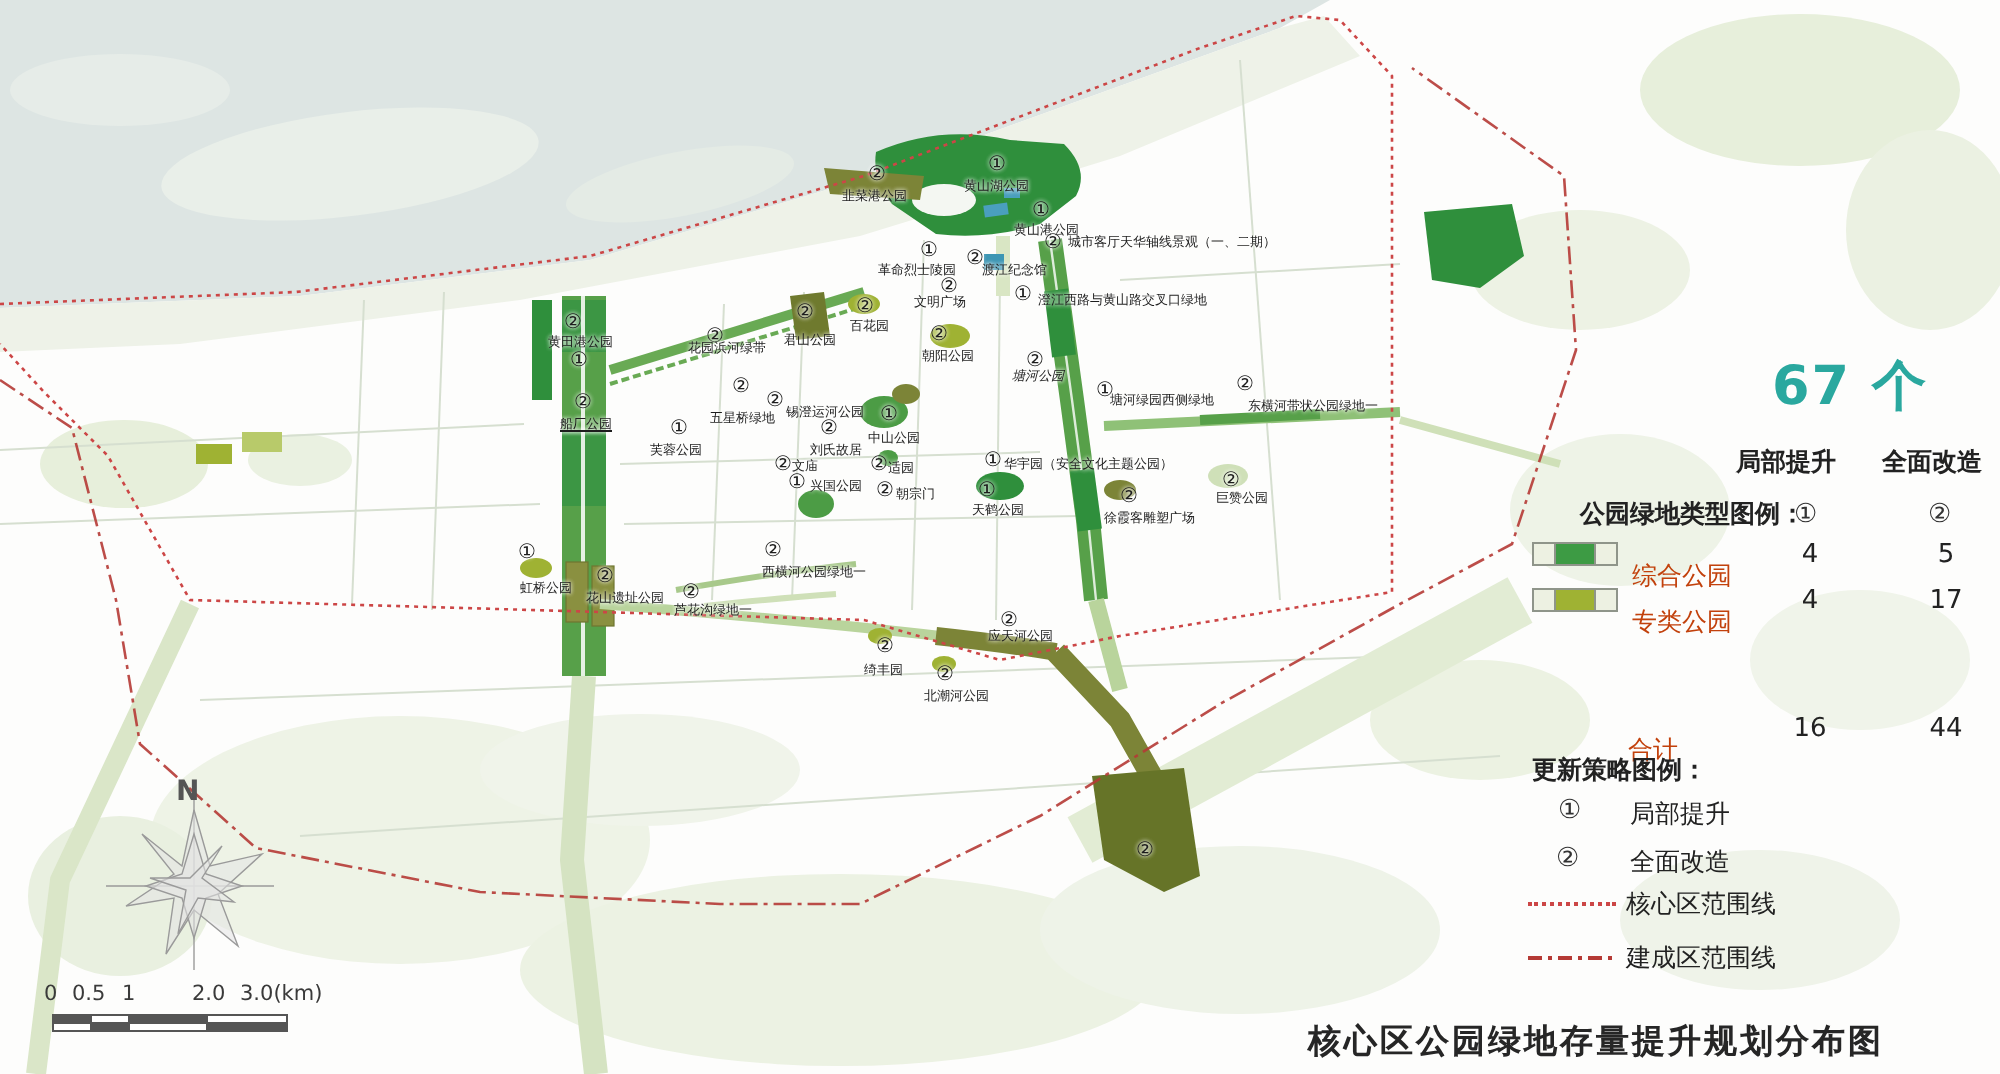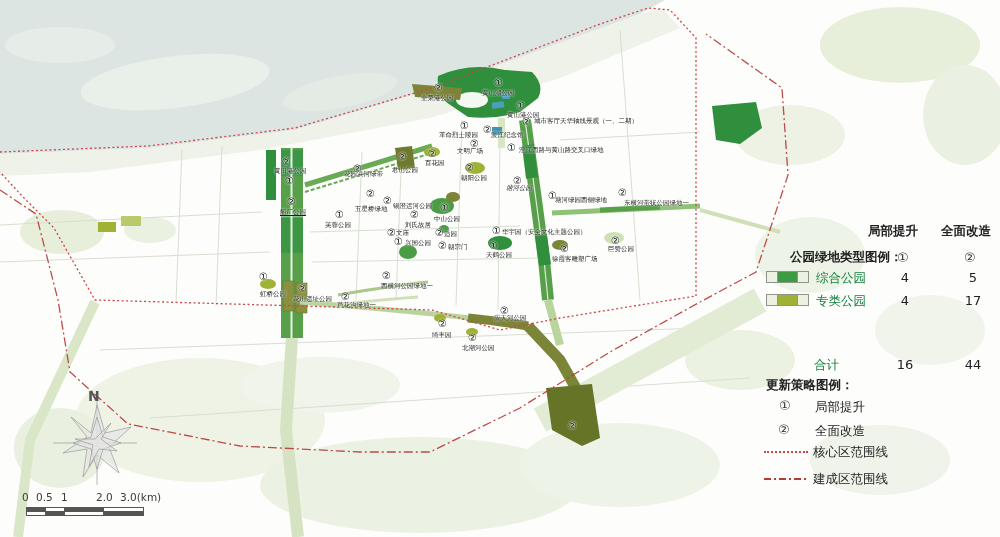--- a/index.html
+++ b/index.html
@@ -17,21 +17,21 @@
   .legend-title{position:absolute;font-size:12.5px;font-weight:bold;color:#222;}
   .col-mark{position:absolute;font-size:13px;color:#333;}
   .lrow{position:absolute;left:766px;width:230px;height:18px;}
   .swatch{position:absolute;left:0;top:2px;width:41px;height:10px;border:1px solid #8f958a;display:flex;background:#eef1e3;}
   .swatch .side{width:10px;background:#edf1e2;}
   .swatch .mid{flex:1;border-left:1px solid #8f958a;border-right:1px solid #8f958a;}
   .sw0 .mid{background:#3d9b44;}
   .sw1 .mid{background:#9fb233;}
   .sw2 .mid{background:#dde6c4;}
   .sw3 .mid{background:#4a9fbe;}
-  .lrow .lab{position:absolute;left:50px;top:1px;font-size:12.5px;color:#15803d;}
+  .lrow .lab{position:absolute;left:50px;top:11px;font-size:12.5px;color:#c2410c;}
   .lrow .v1{position:absolute;left:124px;width:30px;text-align:center;top:1px;font-size:13px;color:#222;}
   .lrow .v2{position:absolute;left:192px;width:30px;text-align:center;top:1px;font-size:13px;color:#222;}
   .smark{position:absolute;font-size:13px;color:#333;}
   .sline{position:absolute;width:44px;height:0;}
   .sline.dot{border-top:2px dotted #cc4646;}
   .sline.dashdot{height:2px;background:repeating-linear-gradient(90deg,#b53a35 0 7px,transparent 7px 10px,#b53a35 10px 12px,transparent 12px 15px);}
   .stext{position:absolute;font-size:12.5px;color:#222;}
   
   .map-title{position:absolute;left:654px;top:510px;font-size:16.5px;font-weight:bold;color:#262626;letter-spacing:1.5px;}
   
@@ -259,20 +259,21 @@
     <div class="seg" style="left:0;width:19px;top:0;background:#555"></div>
     <div class="seg" style="left:19px;width:19px;top:0;background:#fff"></div>
     <div class="seg" style="left:38px;width:39px;top:0;background:#555"></div>
     <div class="seg" style="left:77px;width:39px;top:0;background:#fff"></div>
     <div class="seg" style="left:0;width:19px;top:4px;background:#fff"></div>
     <div class="seg" style="left:19px;width:19px;top:4px;background:#555"></div>
     <div class="seg" style="left:38px;width:39px;top:4px;background:#fff"></div>
     <div class="seg" style="left:77px;width:39px;top:4px;background:#555"></div>
   </div>
 
+  <div class="count-label">67 个</div>
 
   <div class="col-head" style="left:868px;top:223px">局部提升</div>
   <div class="col-head" style="left:941px;top:223px">全面改造</div>
 
   <div class="legend-title" style="left:790px;top:249px">公园绿地类型图例：</div>
   <div class="col-mark" style="left:897px;top:250px">①</div>
   <div class="col-mark" style="left:964px;top:250px">②</div>
 
   <div class="lrow" style="top:269px">
     <span class="swatch sw0">
@@ -304,14 +305,15 @@
   <div class="smark" style="left:779px;top:398px">①</div>
   <div class="stext" style="left:815px;top:399px">局部提升</div>
   <div class="smark" style="left:778px;top:422px">②</div>
   <div class="stext" style="left:815px;top:423px">全面改造</div>
 
   <div class="sline dot" style="left:764px;top:451px"></div>
   <div class="stext" style="left:813px;top:444px">核心区范围线</div>
   <div class="sline dashdot" style="left:764px;top:478px"></div>
   <div class="stext" style="left:813px;top:471px">建成区范围线</div>
 
+  <div class="map-title">核心区公园绿地存量提升规划分布图</div>
 
 </div>
 
 </body></html>

